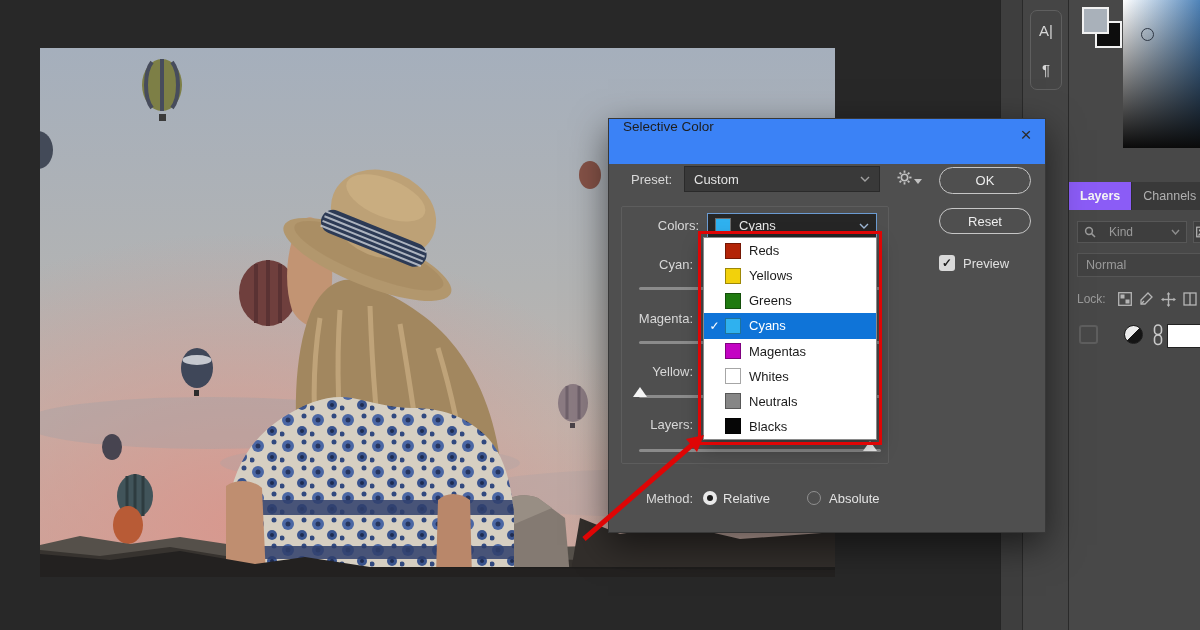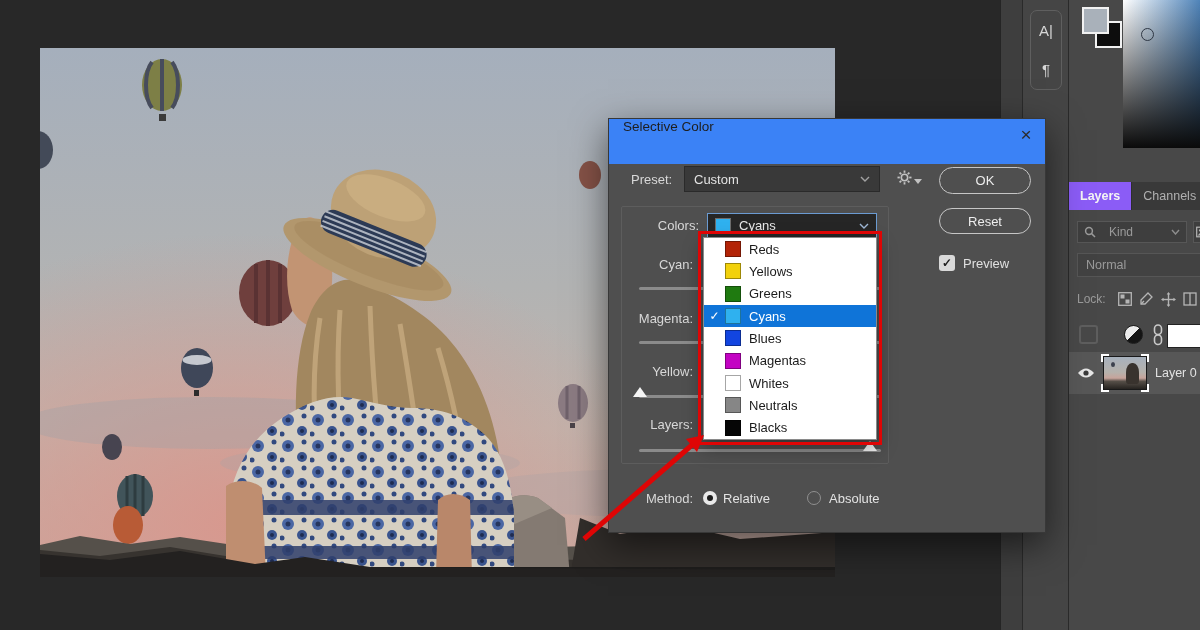--- a/index.html
+++ b/index.html
@@ -325,37 +325,20 @@
     <div class="adj-row">
       <div class="adj-dim"></div>
       <div class="adj-circ"></div>
       <svg class="adj-chain" width="12" height="22" viewBox="0 0 12 22">
         <rect x="2.5" y="1" width="7" height="9.5" rx="3.5" fill="none" stroke="#c9c9c9" stroke-width="1.6"></rect>
         <rect x="2.5" y="11" width="7" height="9.5" rx="3.5" fill="none" stroke="#c9c9c9" stroke-width="1.6"></rect>
       </svg>
       <div class="adj-mask"></div>
     </div>
 
-    <div class="layer-row">
-      <span class="eye-wrap">
-        <svg width="18" height="12" viewBox="0 0 18 12">
-          <path d="M1,6 Q9,-3 17,6 Q9,15 1,6 Z" fill="#e6e6e6"></path>
-          <circle cx="9" cy="6" r="2.6" fill="#3a3a3a"></circle>
-        </svg>
-      </span>
-      <div class="layer-thumb">
-        <div class="thumb-dot"></div>
-        <div class="thumb-fig"></div>
-        <span class="cb tl"></span>
-          <span class="cb tr"></span>
-        <span class="cb bl"></span>
-          <span class="cb br"></span>
-      </div>
-      <span class="layer-name">Layer 0</span>
-    </div>
   </div>
 
   <div class="dialog">
     <div class="dlg-title">
       <span>Selective Color</span>
       <span class="dlg-close">×</span>
     </div>
 
     <span class="dlg-label" style="left:22px;top:53px;">Preset:</span>
     <div class="preset-select">
@@ -435,25 +418,20 @@
         <span class="cl-sw" style="background: rgb(31, 122, 16);"></span>
       <span>Greens</span>
     </div>
     <div class="cl-row sel">
       <span class="cl-check">✓</span>
       <span class="cl-sw" style="background: rgb(47, 177, 239);"></span>
       <span>Cyans</span>
     </div>
     <div class="cl-row">
       <span class="cl-check"></span>
-        <span class="cl-sw" style="background: rgb(18, 69, 224);"></span>
-      <span>Blues</span>
-    </div>
-    <div class="cl-row">
-      <span class="cl-check"></span>
         <span class="cl-sw" style="background: rgb(195, 3, 195);"></span>
       <span>Magentas</span>
     </div>
     <div class="cl-row">
       <span class="cl-check"></span>
         <span class="cl-sw" style="background: rgb(255, 255, 255);"></span>
       <span>Whites</span>
     </div>
     <div class="cl-row">
       <span class="cl-check"></span>

